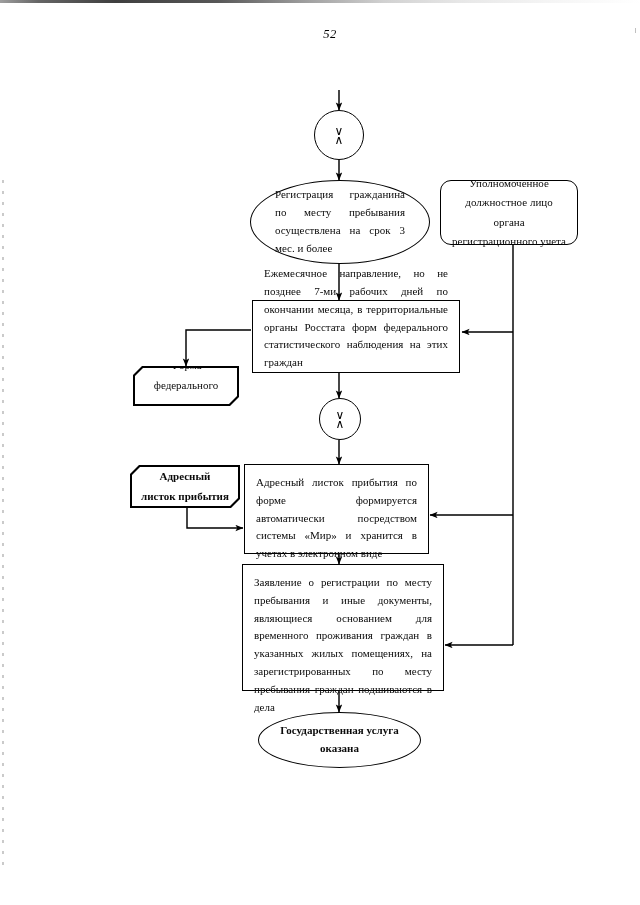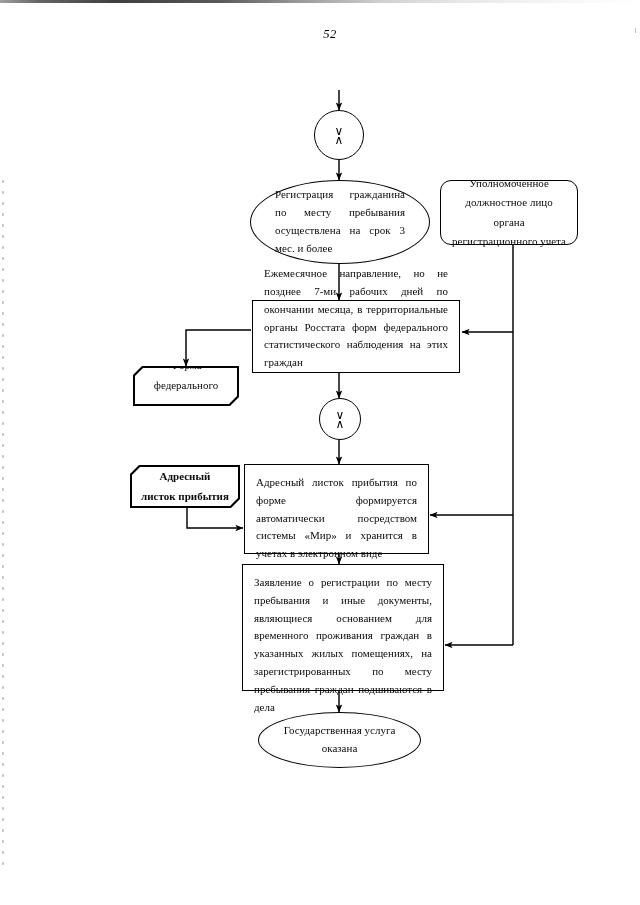--- a/index.html
+++ b/index.html
@@ -101,20 +101,21 @@
   }
   .ellipse .txt {
     padding: 0 24px;
     text-align: justify;
     text-align-last: left;
   }
   .ellipse.centered .txt {
     text-align: center;
     text-align-last: center;
     padding: 0 14px;
+    font-weight: bold;
   }
 
   
   .rect {
     border: 1.9px solid #000;
     background: #fff;
     align-items: flex-start;
   }
   .rect .txt {
     padding: 9px 11px 0 11px;

